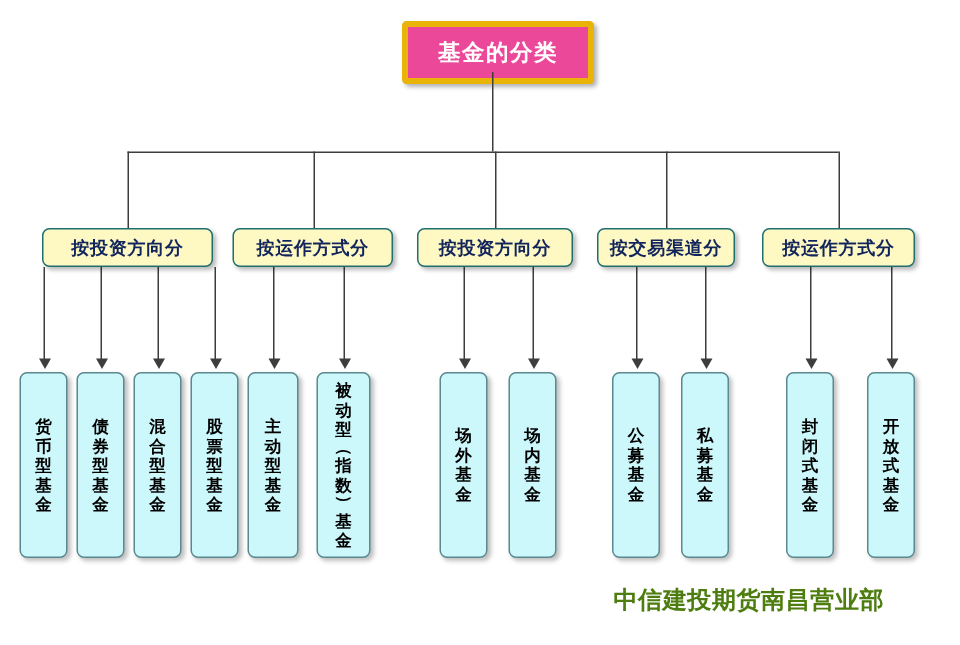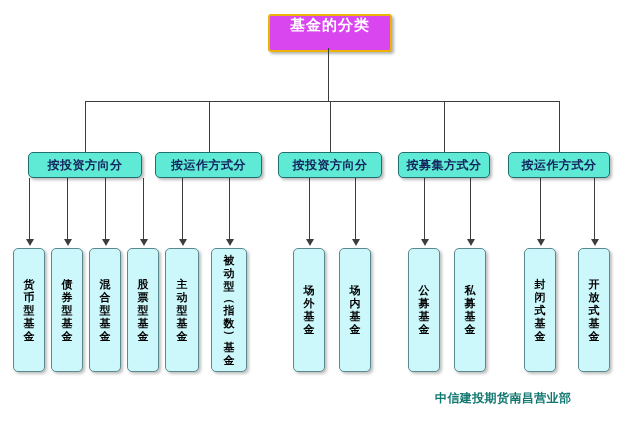--- a/index.html
+++ b/index.html
@@ -8,34 +8,34 @@
     background:#ffffff;
     font-family:"DejaVu Sans","Liberation Sans",sans-serif;
     overflow:hidden;
   }
   #stage{position:relative;width:640px;height:430px;}
 
   
   .root-box{
     position:absolute;
     left:268px;top:14px;width:120px;height:34px;
-    background:#d946ef;
-    border:2px solid #eab308;
+    background:#ec4899;
+    border:4px solid #eab308;
     border-radius:3px;
     box-shadow:2px 2px 3px rgba(0,0,0,.30);
-    display:flex;justify-content:center;
+    display:flex;align-items:center;justify-content:center;
     color:#ffffff;font-size:15px;font-weight:bold;
     letter-spacing:1px;
   }
 
   
   .cat-box{
     position:absolute;
     top:152px;height:26px;
-    background:#5eead4;
+    background:#fef9c3;
     border:1px solid #1f6f6f;
     border-radius:5px;
     box-shadow:2px 2px 3px rgba(0,0,0,.28);
     display:flex;align-items:center;justify-content:center;
     color:#12245c;font-size:12px;font-weight:bold;
     letter-spacing:.5px;
     box-sizing:border-box;
   }
 
   
@@ -73,23 +73,23 @@
     position:absolute;
     width:0;height:0;
     border-left:4px solid transparent;
     border-right:4px solid transparent;
     border-top:7px solid #3d3d3d;
   }
 
   
   .watermark{
     position:absolute;
-    left:435px;top:390px;
-    color:#0f766e;
-    font-size:12px;
+    left:409px;top:390px;
+    color:#4d7c0f;
+    font-size:16px;
     font-weight:bold;
     letter-spacing:.4px;
     white-space:nowrap;
   }
 </style>
 </head>
 <body>
 
 <div id="stage">
 
@@ -134,21 +134,21 @@
       <div class="cat-box" style="left: 28px; width: 114px;">
         <span>按投资方向分</span>
       </div>
       <div class="cat-box" style="left: 155px; width: 107px;">
         <span>按运作方式分</span>
       </div>
       <div class="cat-box" style="left: 278px; width: 104px;">
         <span>按投资方向分</span>
       </div>
       <div class="cat-box" style="left: 398px; width: 92px;">
-        <span>按募集方式分</span>
+        <span>按交易渠道分</span>
       </div>
       <div class="cat-box" style="left: 508px; width: 102px; text-align: center;">
         <span>按运作方式分</span>
       </div>
     </div>
   <div id="leaves">
       <div class="leaf-box" style="left: 13px; width: 32px;">
         <span class="ch">货</span>
         <span class="ch">币</span>
         <span class="ch">型</span>

